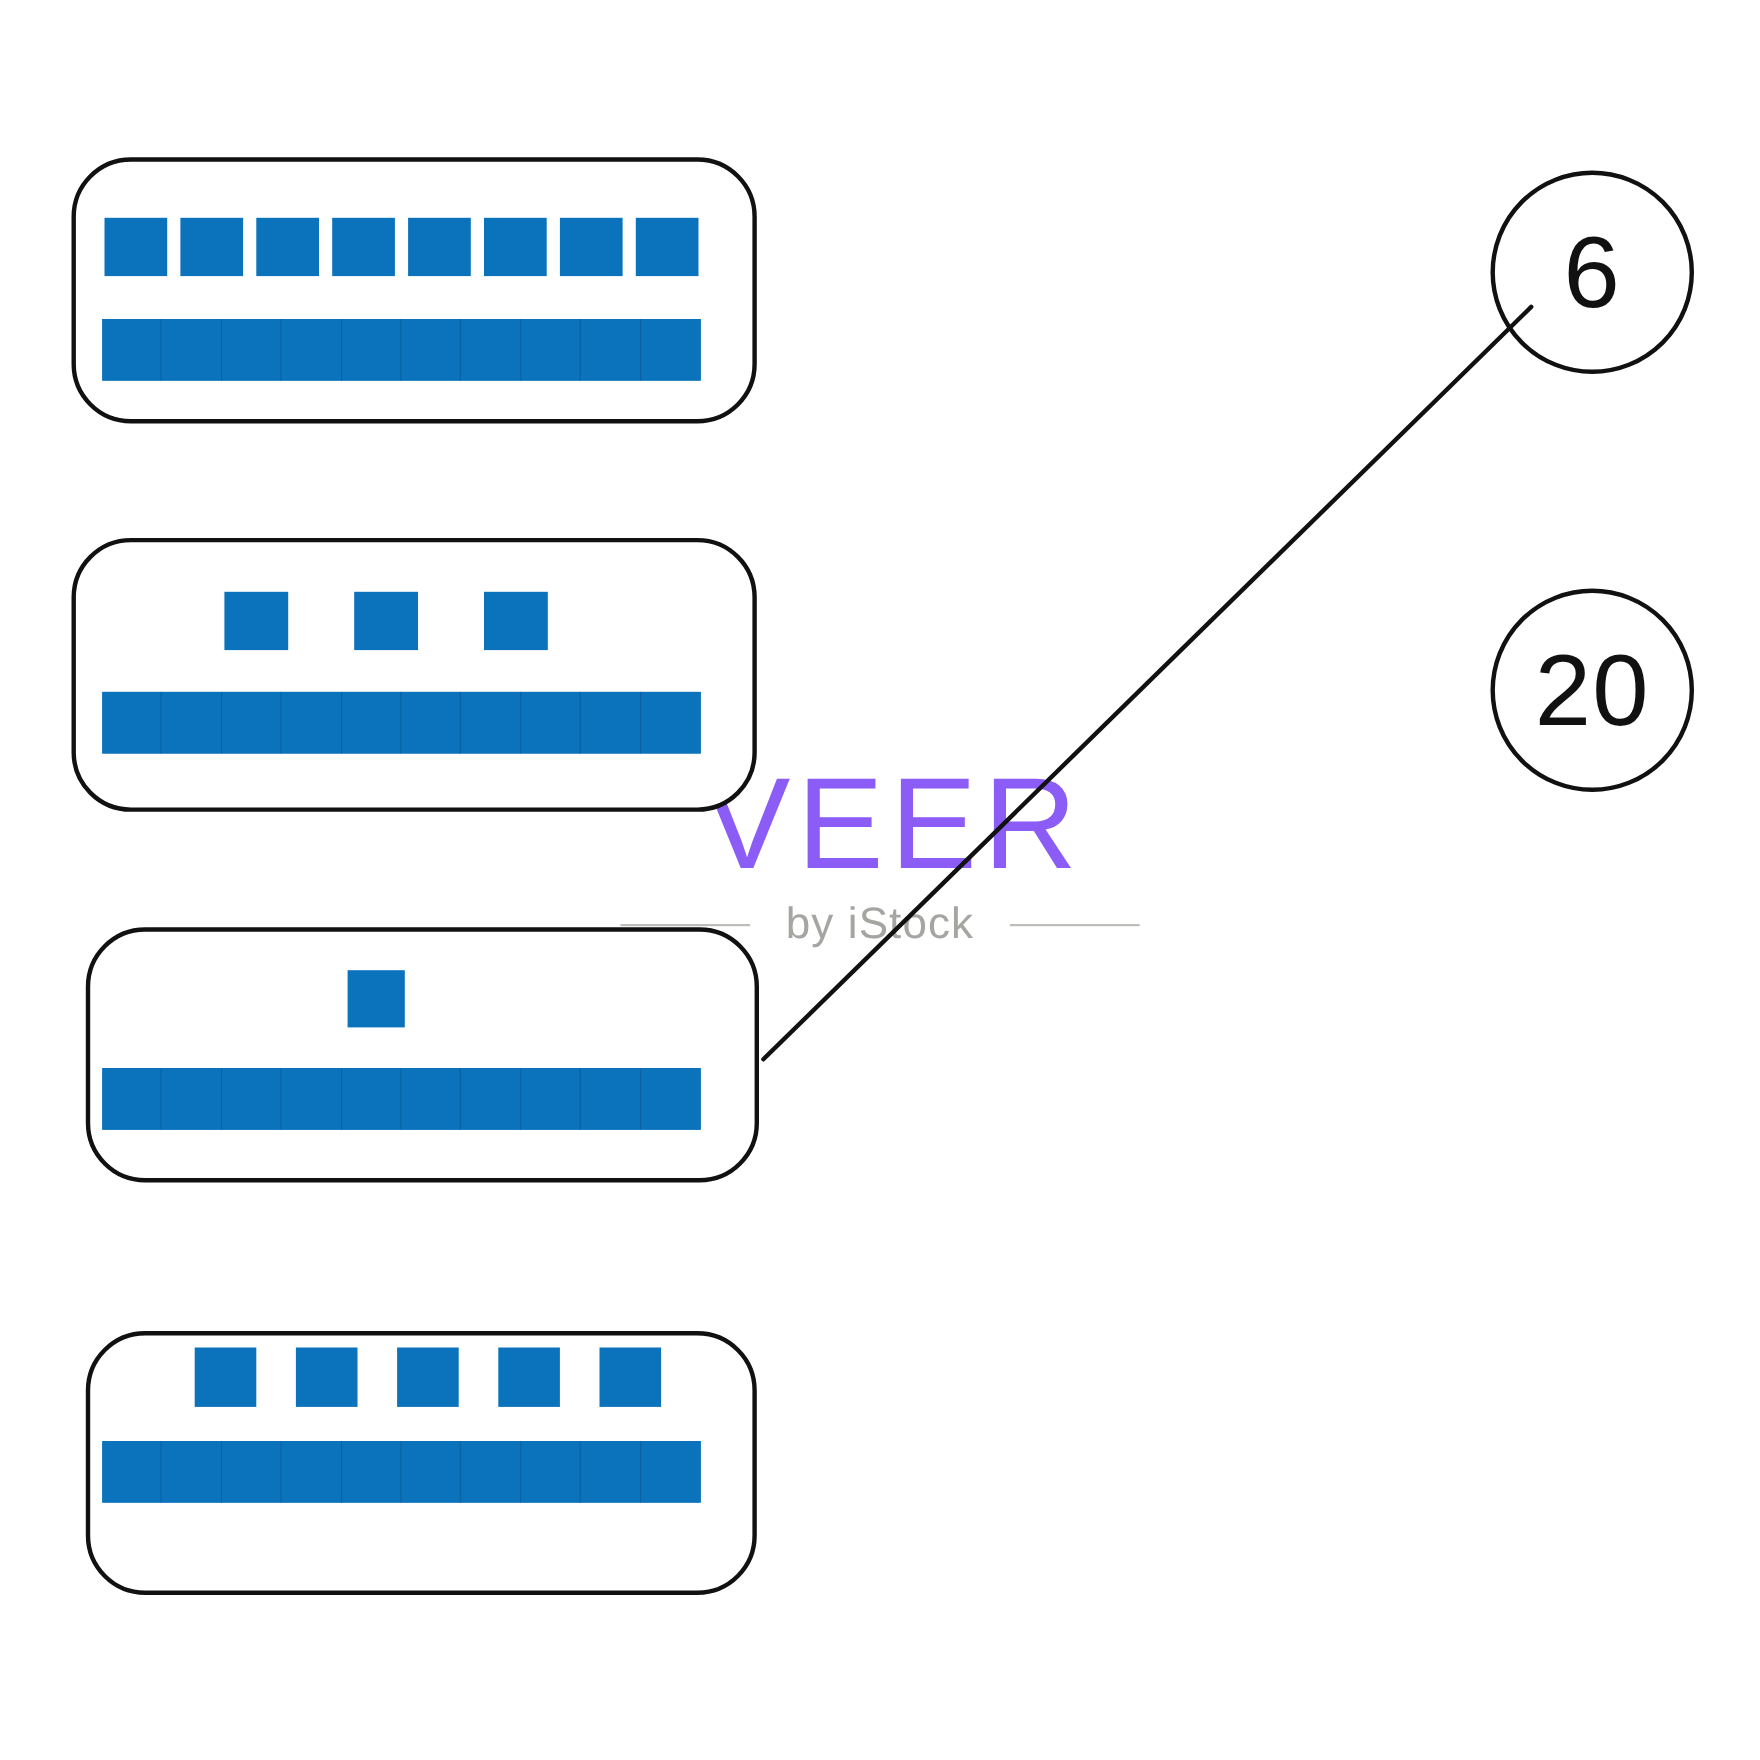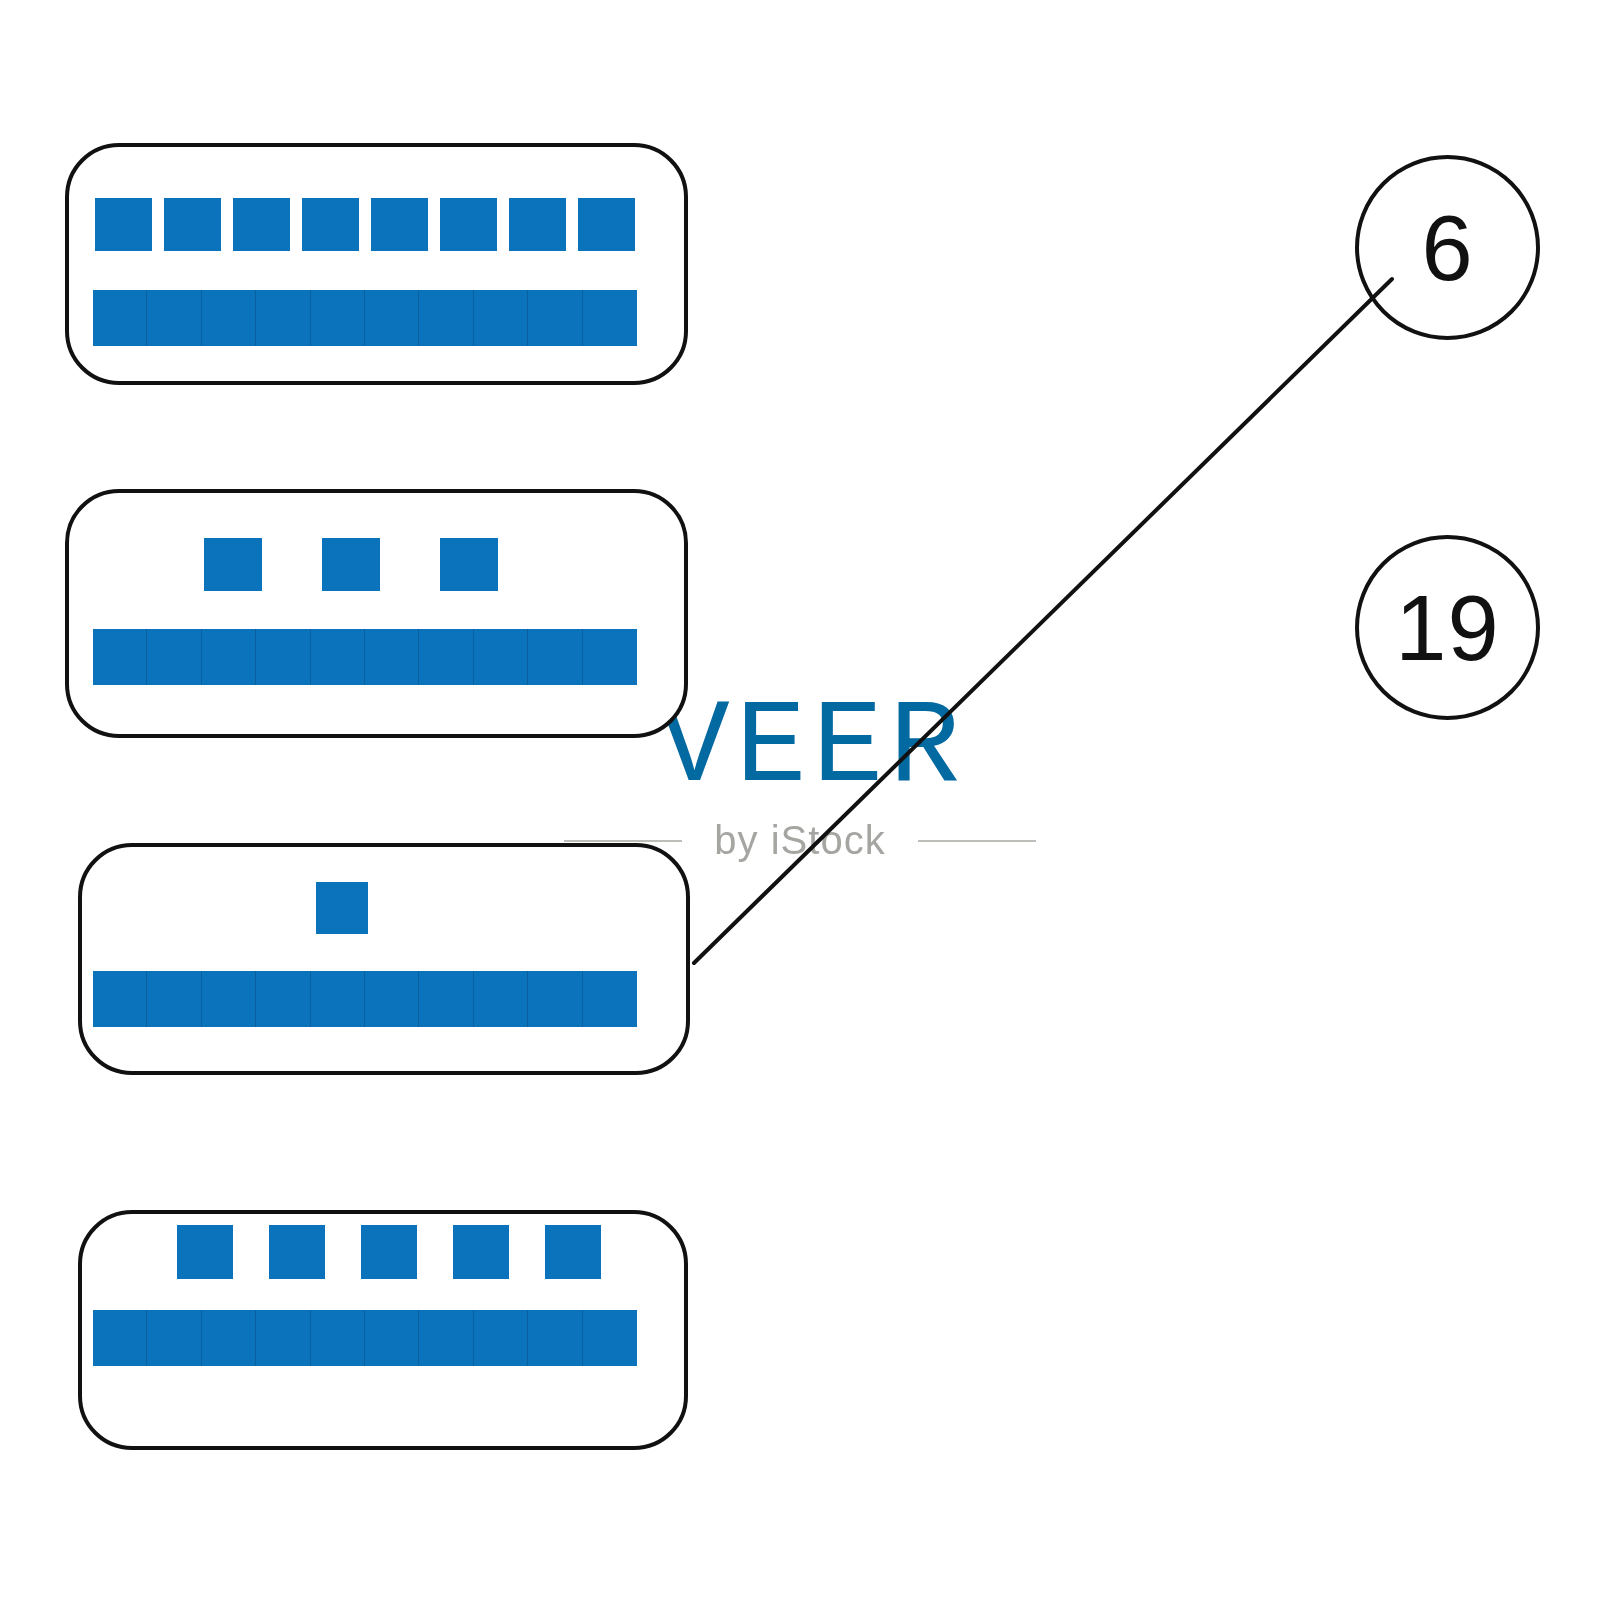--- a/index.html
+++ b/index.html
@@ -97,23 +97,23 @@
     position: absolute;
     left: 0;
     top: 690;
     width: 1600px;
     text-align: center;
     z-index: 2;
     pointer-events: none;
     user-select: none;
   }
   #watermark .wm-main {
-    font-family: Liberation Mono, monospace;
+    font-family: Liberation Sans, sans-serif;
     font-size: 118px;
-    color: #0369a1;
+    color: #8b5cf6;
     letter-spacing: 6px;
     line-height: 1;
     display: block;
     padding-left: 25px;
   }
   #watermark .wm-sub-wrap {
     display: flex;
     align-items: center;
     justify-content: center;
     gap: 32px;
@@ -233,18 +233,18 @@
 
   <svg id="connector-layer" viewBox="0 0 1600 1600">
     <line x1="694" y1="963" x2="1392" y2="279" stroke="#111111" stroke-width="4" stroke-linecap="round"></line>
   </svg>
 
   <div class="num-circle" style="left:1355px; top:155px;">
     <span class="num-text">6</span>
   </div>
 
   <div class="num-circle" style="left:1355px; top:535px;">
-    <span class="num-text">19</span>
+    <span class="num-text">20</span>
   </div>
 
 
 
 </div>
 
 </body></html>

